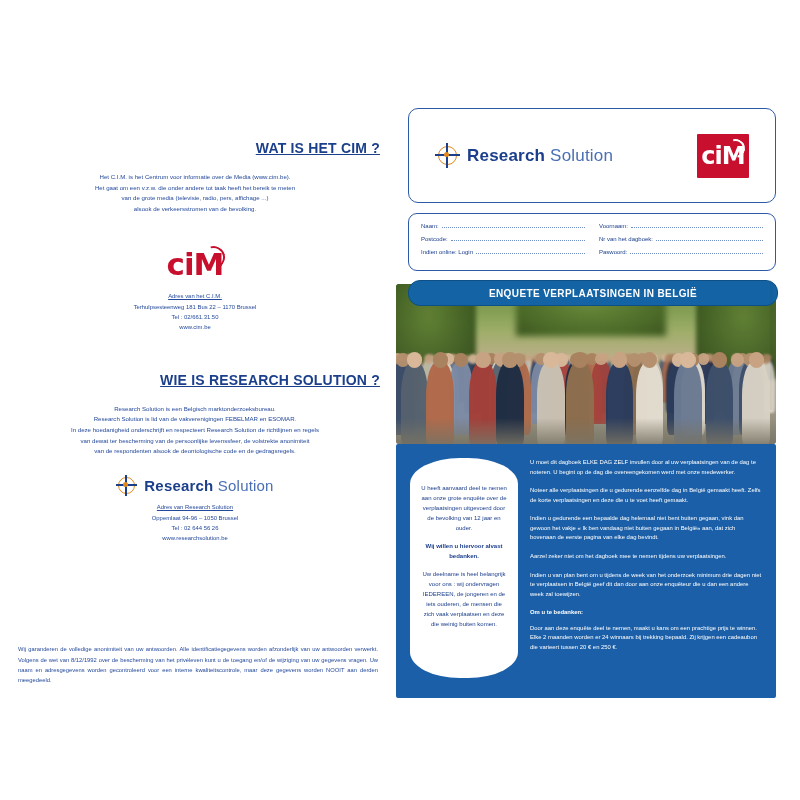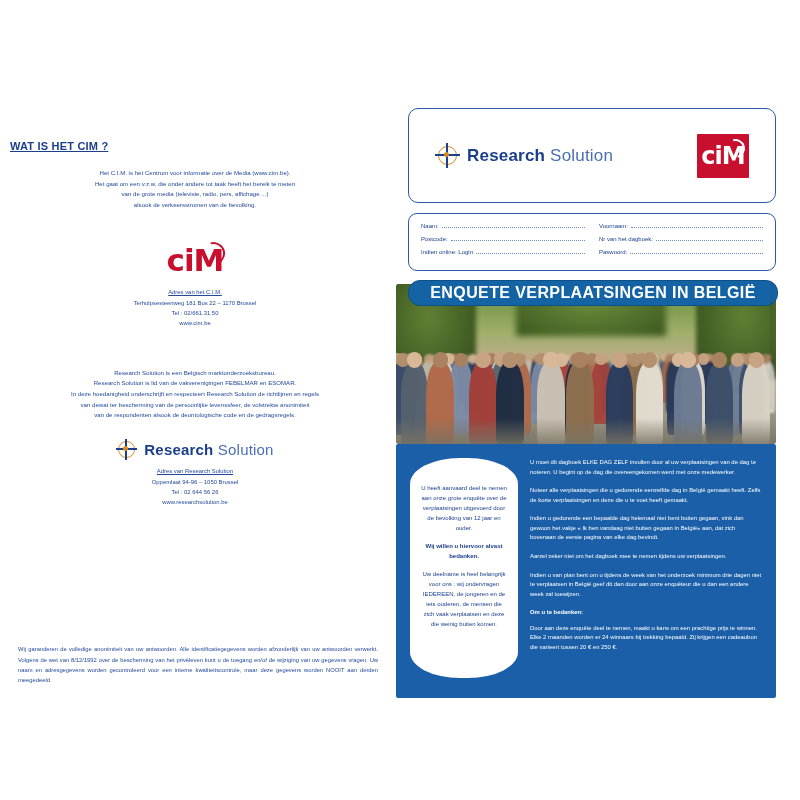--- a/index.html
+++ b/index.html
@@ -30,22 +30,22 @@
   }
   .lead-line {
     font-size: 7.2px;
     font-weight: bold;
     color: #1b3f8b;
     text-align: left;
     line-height: 1.25;
     margin: 0 0 38px 6px;
   }
   .sec-title {
-    text-align: left;
-    font-size: 11px;
+    text-align: right;
+    font-size: 14px;
     font-weight: bold;
     color: #1b3f8b;
     text-decoration: underline;
     margin: 0 0 16px 0;
     letter-spacing: .2px;
   }
   .sec-body {
     text-align: center;
     font-size: 6.1px;
     line-height: 1.75;
@@ -248,21 +248,21 @@
   
   .title-banner {
     position: absolute;
     left: 22px;
     top: 172px;
     width: 368px;
     height: 24px;
     background: #1464a5;
     border-radius: 12px;
     color: #ffffff;
-    font-size: 16px;
+    font-size: 10px;
     font-weight: bold;
     letter-spacing: .4px;
     display: flex;
     align-items: center;
     justify-content: center;
     border: 1px solid #0e4f85;
   }
 
   
   .photo {
@@ -395,20 +395,21 @@
 
     <div class="addr-block">
       <div class="addr-head">Adres van het C.I.M.</div>
       <div>Terhulpsesteenweg 181 Bus 22 – 1170 Brussel</div>
       <div>Tel : 02/661.31.50</div>
       <div>www.cim.be</div>
     </div>
 
     <div class="spacer-40"></div>
 
+    <div class="sec-title">WIE IS RESEARCH SOLUTION ?</div>
     <div class="sec-body" style="white-space:pre-line">Research Solution is een Belgisch marktonderzoeksbureau.
 Research Solution is lid van de vakverenigingen  FEBELMAR en ESOMAR.
 In deze hoedanigheid onderschrijft en respecteert Research Solution de richtlijnen en regels
 van dewat ter bescherming van de persoonlijke levenssfeer, de volstrekte anonimiteit
 van de respondenten alsook de deontologische code en de gedragsregels.</div>
 
     <div class="spacer-18"></div>
 
     <div class="rs-logo">
       <span class="rs-mark">

